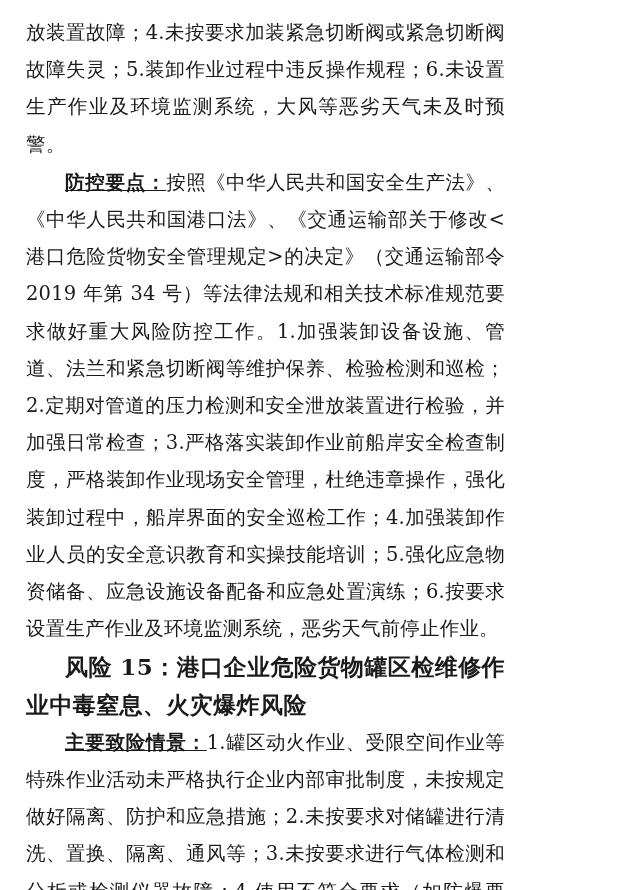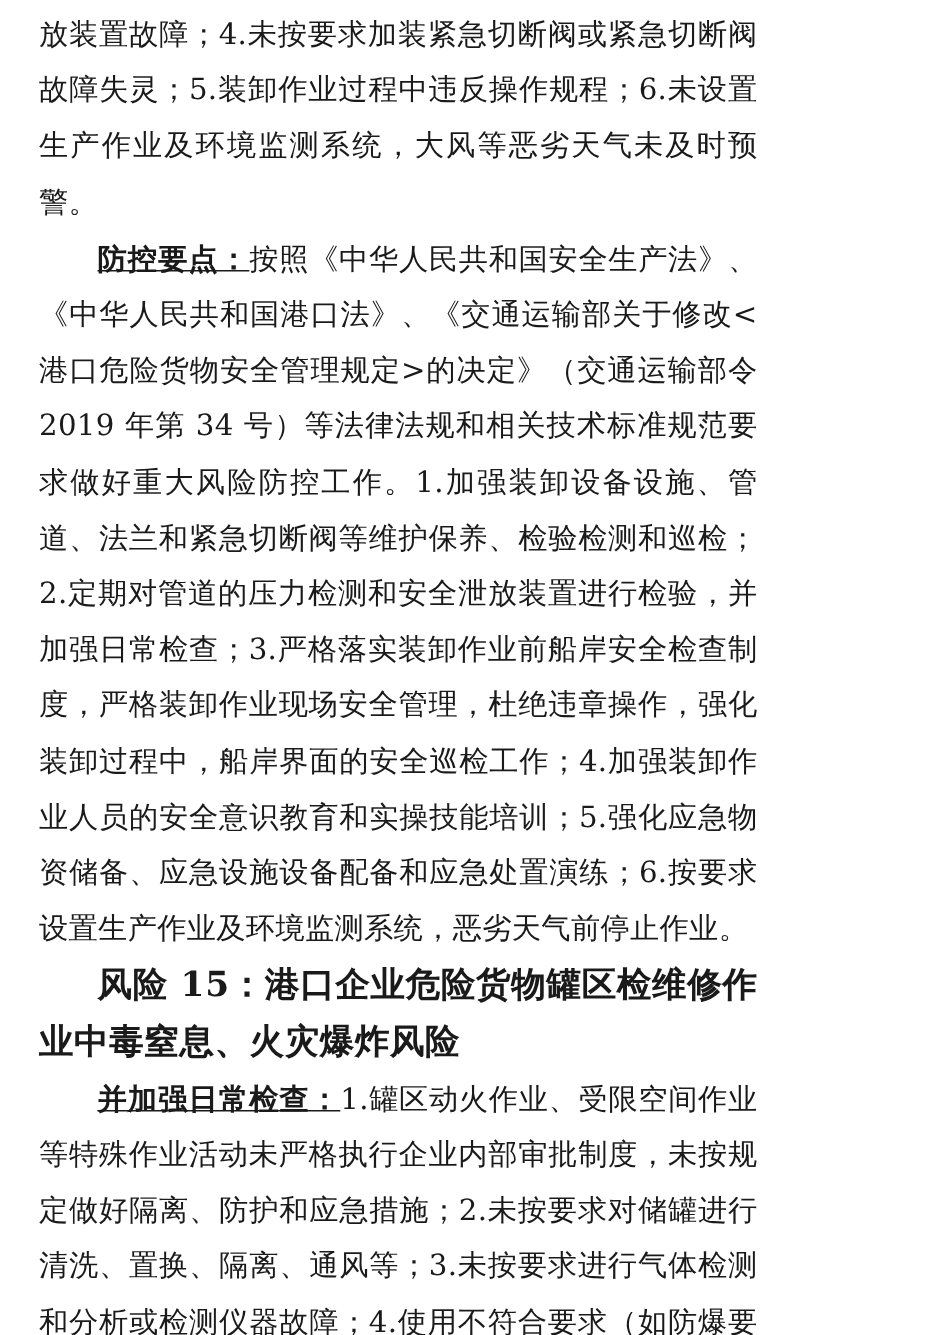--- a/index.html
+++ b/index.html
@@ -12,21 +12,21 @@
     height: 890px;
     overflow: hidden;
     font-family: "DejaVu Serif", serif;
     color: #1a1a1a;
   }
   .page {
     position: relative;
     width: 531px;
     height: 890px;
     box-sizing: border-box;
-    padding: 4px 26px 0 26px;
+    padding: 14px 26px 0 26px;
     border-radius: 21px;
   }
   .para {
     font-size: 19.5px;
     line-height: 37.2px;
     text-align: justify;
     text-justify: inter-ideograph;
     margin: 0;
     letter-spacing: 0.2px;
   }
@@ -59,16 +59,16 @@
 <body>
 
 <div class="page">
 
   <p class="para blk">放装置故障；4.未按要求加装紧急切断阀或紧急切断阀故障失灵；5.装卸作业过程中违反操作规程；6.未设置生产作业及环境监测系统，大风等恶劣天气未及时预警。</p>
 
   <p class="para indent blk gap-top"><span class="lead">防控要点：</span><span>按照《中华人民共和国安全生产法》、《中华人民共和国港口法》、《交通运输部关于修改&lt;港口危险货物安全管理规定&gt;的决定》（交通运输部令 2019 年第 34 号）等法律法规和相关技术标准规范要求做好重大风险防控工作。1.加强装卸设备设施、管道、法兰和紧急切断阀等维护保养、检验检测和巡检；2.定期对管道的压力检测和安全泄放装置进行检验，并加强日常检查；3.严格落实装卸作业前船岸安全检查制度，严格装卸作业现场安全管理，杜绝违章操作，强化装卸过程中，船岸界面的安全巡检工作；4.加强装卸作业人员的安全意识教育和实操技能培训；5.强化应急物资储备、应急设施设备配备和应急处置演练；6.按要求设置生产作业及环境监测系统，恶劣天气前停止作业。</span></p>
 
   <p class="heading blk gap-top">风险 15：港口企业危险货物罐区检维修作业中毒窒息、火灾爆炸风险</p>
 
-  <p class="para indent blk gap-top"><span class="lead">并加强日常检查：</span><span>1.罐区动火作业、受限空间作业等特殊作业活动未严格执行企业内部审批制度，未按规定做好隔离、防护和应急措施；2.未按要求对储罐进行清洗、置换、隔离、通风等；3.未按要求进行气体检测和分析或检测仪器故障；4.使用不符合要求（如防爆要求）的工属具；5.未采取正确的个人防护措施，并按要求落实监护人制度。</span></p>
+  <p class="para indent blk gap-top"><span class="lead">主要致险情景：</span><span>1.罐区动火作业、受限空间作业等特殊作业活动未严格执行企业内部审批制度，未按规定做好隔离、防护和应急措施；2.未按要求对储罐进行清洗、置换、隔离、通风等；3.未按要求进行气体检测和分析或检测仪器故障；4.使用不符合要求（如防爆要求）的工属具；5.未采取正确的个人防护措施，并按要求落实监护人制度。</span></p>
 
 
 </div>
 
 </body></html>

